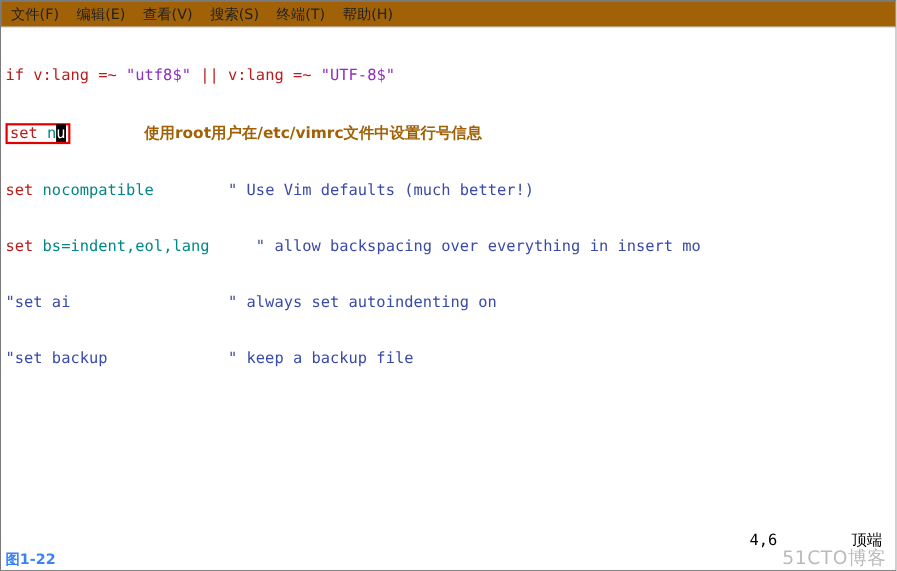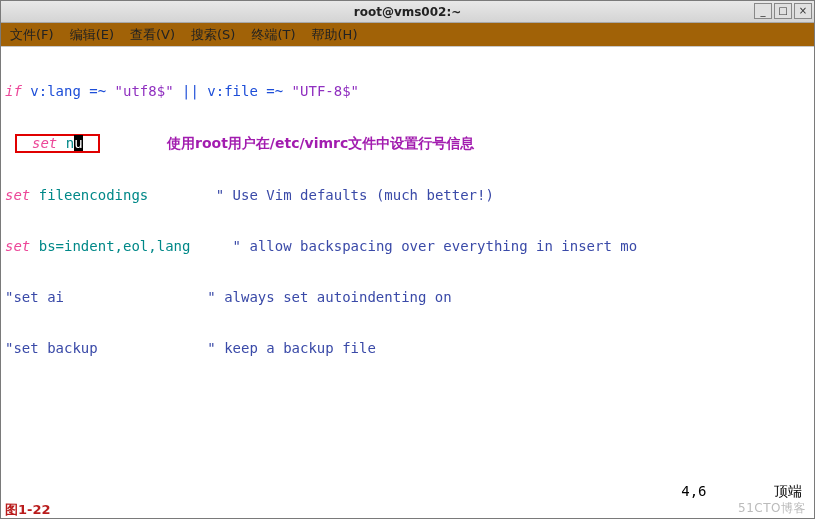--- a/index.html
+++ b/index.html
@@ -76,94 +76,85 @@
     flex: 1;
     background: #ffffff;
     padding: 2px 4px 0 4px;
     line-height: 17px;
     white-space: pre;
     color: #000;
     position: relative;
     overflow: hidden;
   }
   .line { white-space: pre; }
-  .brown { color: #ec4899; font-style: italic; }
+  .brown { color: #b91c1c; }
   .teal  { color: #008888; }
   .blue  { color: #3a4aa8; }
   .purple{ color: #9030c0; }
-  .black { color: #1d4ed8; }
+  .black { color: #b91c1c; }
   .annotation {
-    color: #a21caf;
+    color: #a16207;
     font-weight: bold;
     font-family: "DejaVu Sans", "WenQuanYi Micro Hei", sans-serif;
   }
   .redbox {
     border: 2px solid #e00000;
-    padding: 0 15px;
+    padding: 0 2px;
     display: inline-block;
     line-height: 15px;
-    margin-left: 10px;
   }
   .statusright {
     position: absolute;
     right: 12px;
     bottom: 18px;
     color: #000;
     text-align: center;
   }
   .figlabel {
     position: absolute;
     left: 4px;
     bottom: 0px;
-    color: #b91c1c;
+    color: #3b82f6;
     font-weight: bold;
     font-family: "DejaVu Sans", sans-serif;
     font-size: 13px;
   }
   .watermark {
     position: absolute;
     right: 8px;
     bottom: 1px;
     color: #bbb;
     font-family: "DejaVu Sans", sans-serif;
-    font-size: 12px;
+    font-size: 17px;
     letter-spacing: 0.5px;
   }
   .cursor {
     background: #000;
     color: #fff;
   }
 </style>
 </head>
 <body>
 
 <div class="window">
 
-  <div class="titlebar">
-    <span class="title">root@vms002:~</span>
-    <div class="winbtns">
-      <div class="winbtn">_</div>
-      <div class="winbtn">□</div>
-      <div class="winbtn">×</div>
-    </div>
-  </div>
 
   <div class="menubar">
     <div class="menuitem">文件(F)</div>
     <div class="menuitem">编辑(E)</div>
     <div class="menuitem">查看(V)</div>
     <div class="menuitem">搜索(S)</div>
     <div class="menuitem">终端(T)</div>
     <div class="menuitem">帮助(H)</div>
   </div>
 
   <div class="terminal">
-    <div class="line"><span class="brown">if</span><span class="black"> v:lang =~ </span><span class="purple">"utf8$"</span><span class="black"> || v:file =~ </span><span class="purple">"UTF-8$"</span></div>
+    <div class="line"><span class="brown">if</span><span class="black"> v:lang =~ </span><span class="purple">"utf8$"</span><span class="black"> || v:lang =~ </span><span class="purple">"UTF-8$"</span></div>
     <div class="line"><span class="redbox"><span class="brown">set</span><span class="teal"> n<span class="cursor">u</span></span></span>        <span class="annotation">使用root用户在/etc/vimrc文件中设置行号信息</span></div>
-    <div class="line"><span class="brown">set</span><span class="teal"> fileencodings        </span><span class="blue">" Use Vim defaults (much better!)</span></div>
+    <div class="line"><span class="brown">set</span><span class="teal"> nocompatible        </span><span class="blue">" Use Vim defaults (much better!)</span></div>
     <div class="line"><span class="brown">set</span><span class="teal"> bs=indent,eol,lang     </span><span class="blue">" allow backspacing over everything in insert mo</span></div>
     <div class="line blue">"set ai                 " always set autoindenting on</div>
     <div class="line blue">"set backup             " keep a backup file</div>
     
     
     
     
     
     
     

